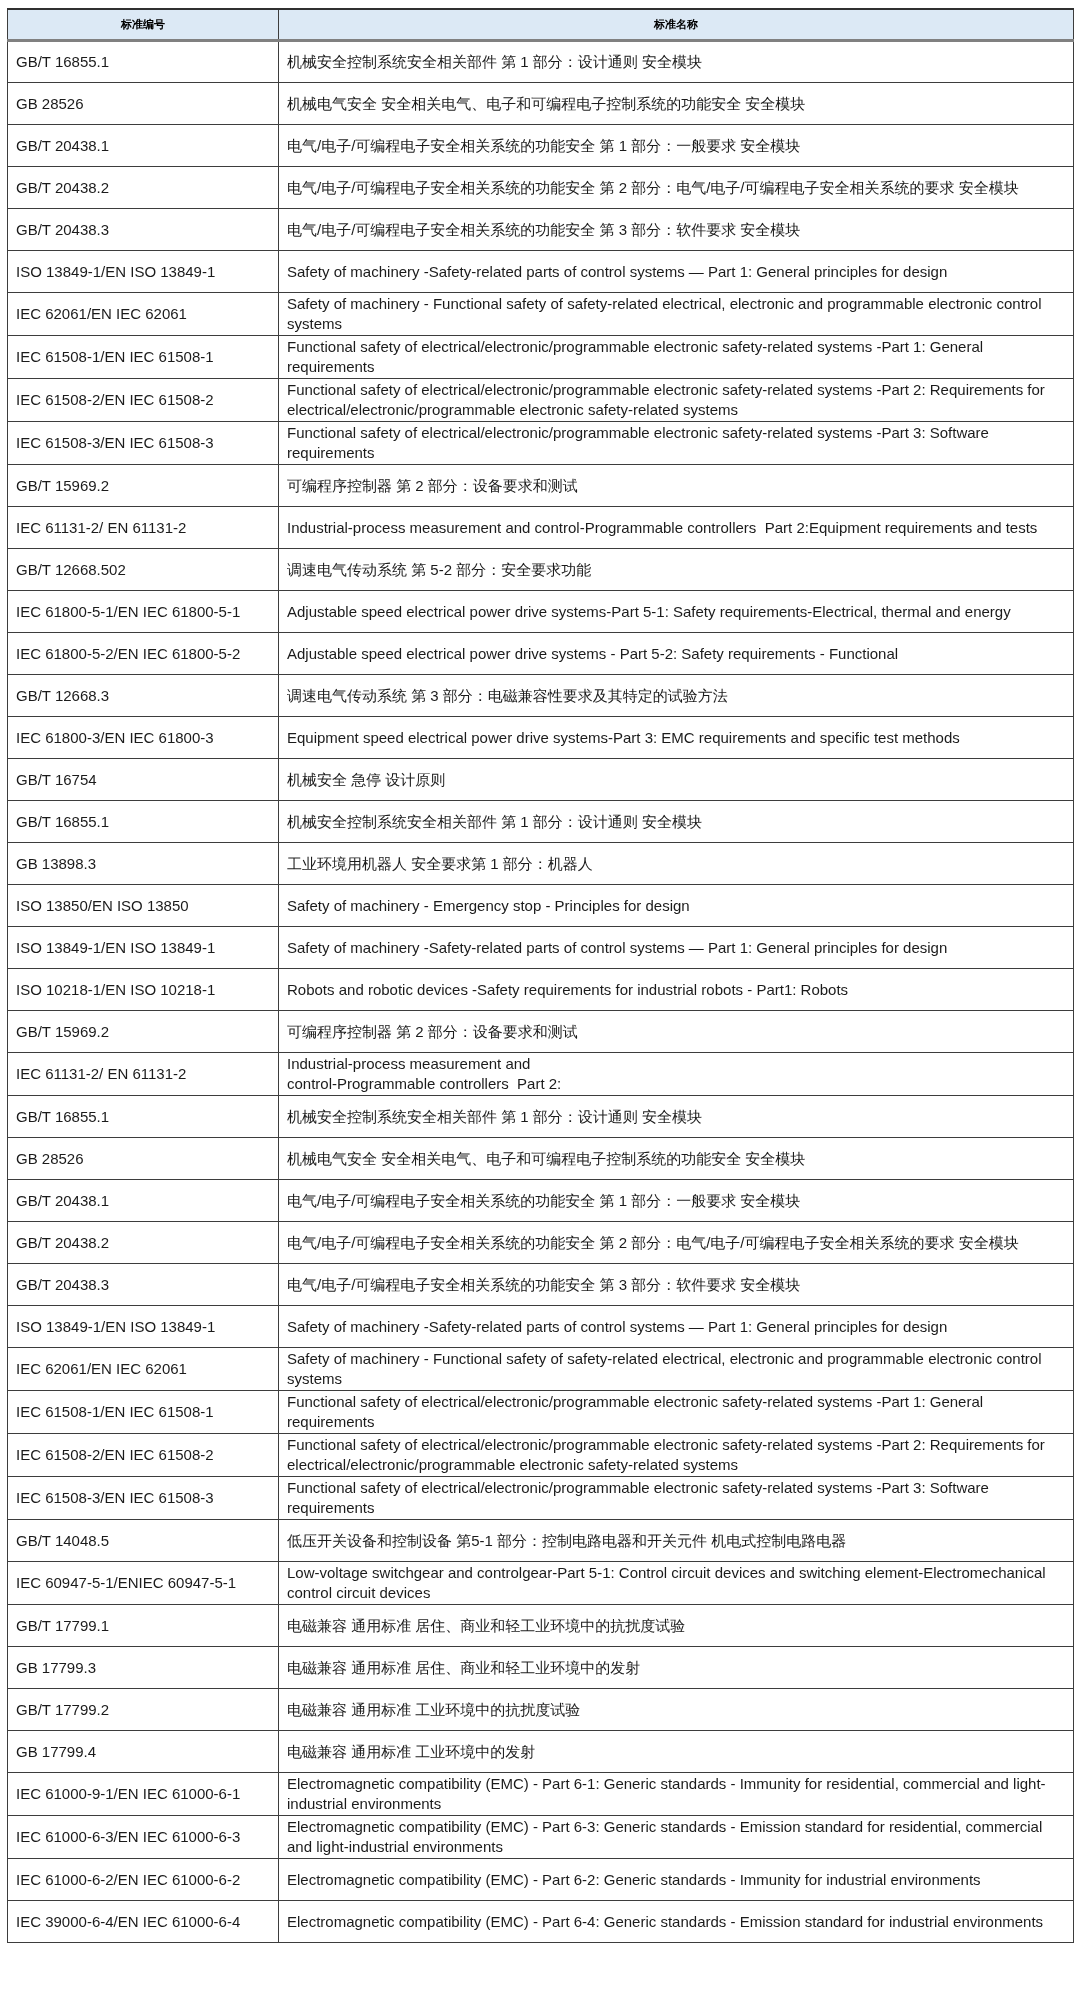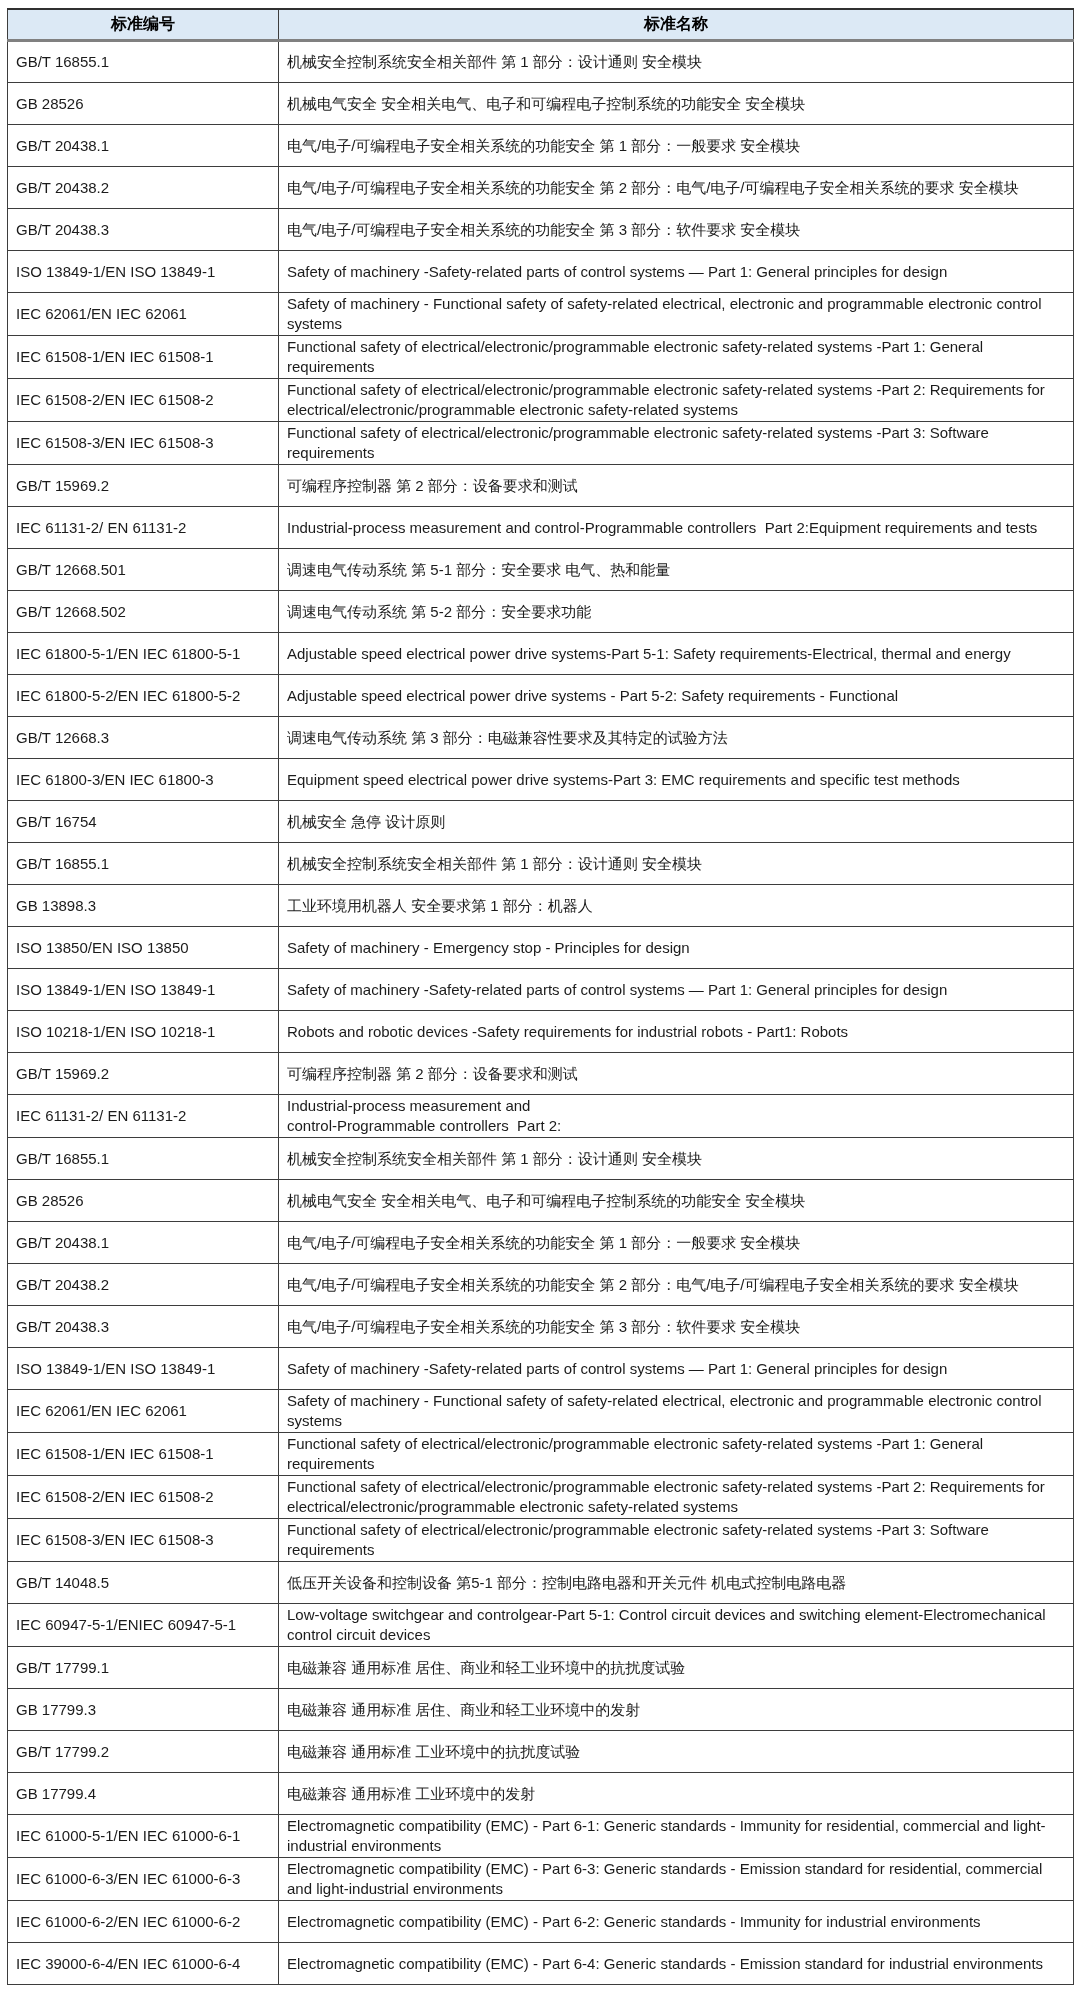--- a/index.html
+++ b/index.html
@@ -25,21 +25,21 @@
     table-layout: fixed;
     width: 1066px;
     color: #1b1b1b;
   }
   table.standards col.c-code { width: 271px; }
   table.standards col.c-name { width: 795px; }
 
   table.standards th {
     background: #dce9f5;
     font-weight: bold;
-    font-size: 16px;
+    font-size: 11px;
     color: #000000;
     text-align: center;
     vertical-align: middle;
     height: 27px;
     border-left: 1px solid #3d3d3d;
     border-right: 1px solid #3d3d3d;
     border-top: 2px solid #303030;
     border-bottom: 3px solid #808080;
     padding: 1px 4px;
   }
@@ -129,24 +129,20 @@
   <tr class="data-row">
     <td class="cell-code">GB/T 15969.2</td>
     <td class="cell-name">可编程序控制器 第 2 部分：设备要求和测试</td>
   </tr>
 
   <tr class="data-row">
     <td class="cell-code">IEC 61131-2/ EN 61131-2</td>
     <td class="cell-name">Industrial-process measurement and control-Programmable controllers  Part 2:Equipment requirements and tests</td>
   </tr>
 
-  <tr class="data-row">
-    <td class="cell-code">GB/T 12668.501</td>
-    <td class="cell-name">调速电气传动系统 第 5-1 部分：安全要求 电气、热和能量</td>
-  </tr>
 
   <tr class="data-row">
     <td class="cell-code">GB/T 12668.502</td>
     <td class="cell-name">调速电气传动系统 第 5-2 部分：安全要求功能</td>
   </tr>
 
   <tr class="data-row">
     <td class="cell-code">IEC 61800-5-1/EN IEC 61800-5-1</td>
     <td class="cell-name">Adjustable speed electrical power drive systems-Part 5-1: Safety requirements-Electrical, thermal and energy</td>
   </tr>
@@ -281,21 +277,21 @@
     <td class="cell-code">GB/T 17799.2</td>
     <td class="cell-name">电磁兼容 通用标准 工业环境中的抗扰度试验</td>
   </tr>
 
   <tr class="data-row">
     <td class="cell-code">GB 17799.4</td>
     <td class="cell-name">电磁兼容 通用标准 工业环境中的发射</td>
   </tr>
 
   <tr class="data-row">
-    <td class="cell-code">IEC 61000-5-1/EN IEC 61000-6-1</td>
+    <td class="cell-code">IEC 61000-9-1/EN IEC 61000-6-1</td>
     <td class="cell-name">Electromagnetic compatibility (EMC) - Part 6-1: Generic standards - Immunity for residential, commercial and light-industrial environments</td>
   </tr>
 
   <tr class="data-row">
     <td class="cell-code">IEC 61000-6-3/EN IEC 61000-6-3</td>
     <td class="cell-name">Electromagnetic compatibility (EMC) - Part 6-3: Generic standards - Emission standard for residential, commercial and light-industrial environments</td>
   </tr>
 
   <tr class="data-row">
     <td class="cell-code">IEC 61000-6-2/EN IEC 61000-6-2</td>

